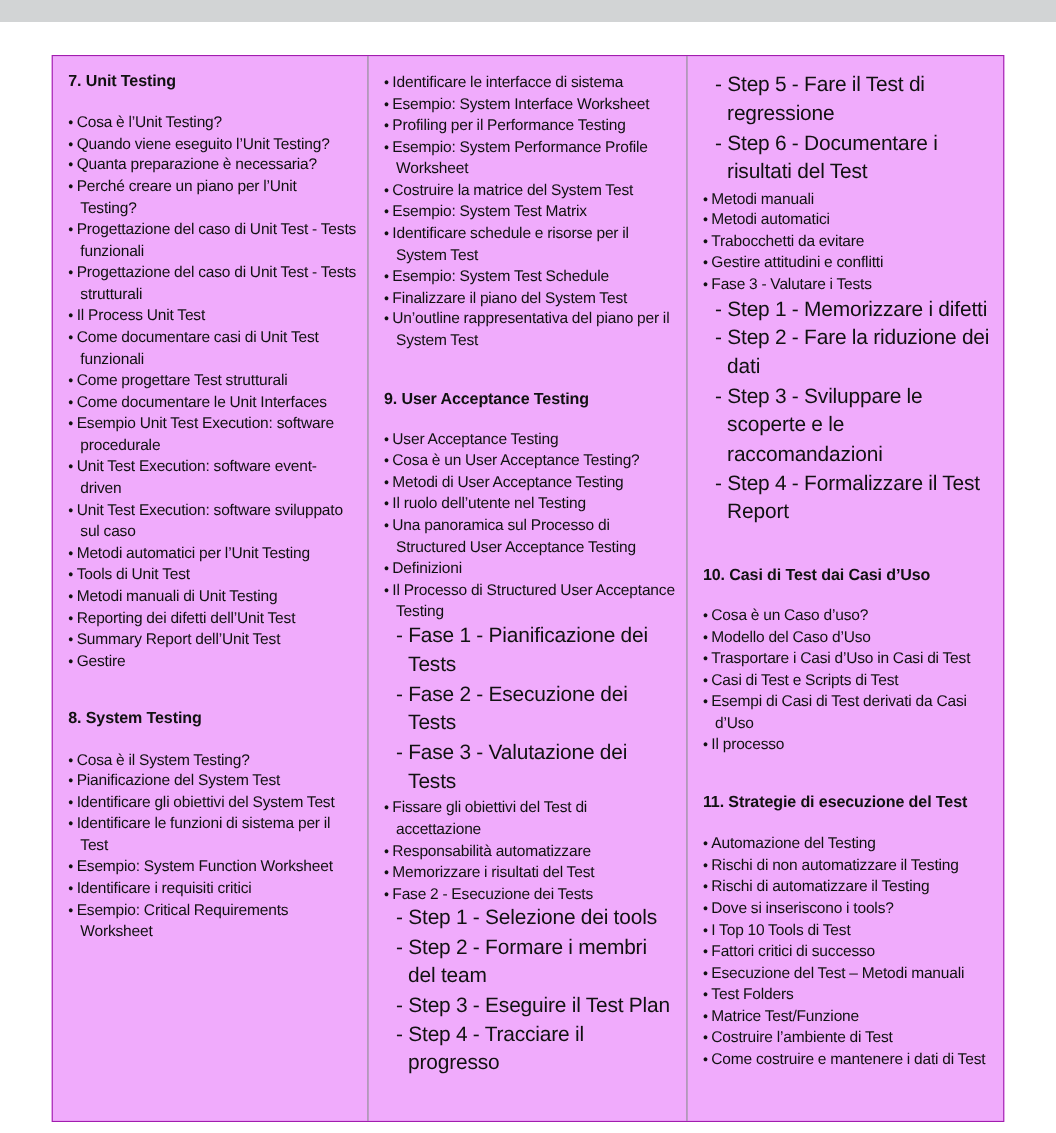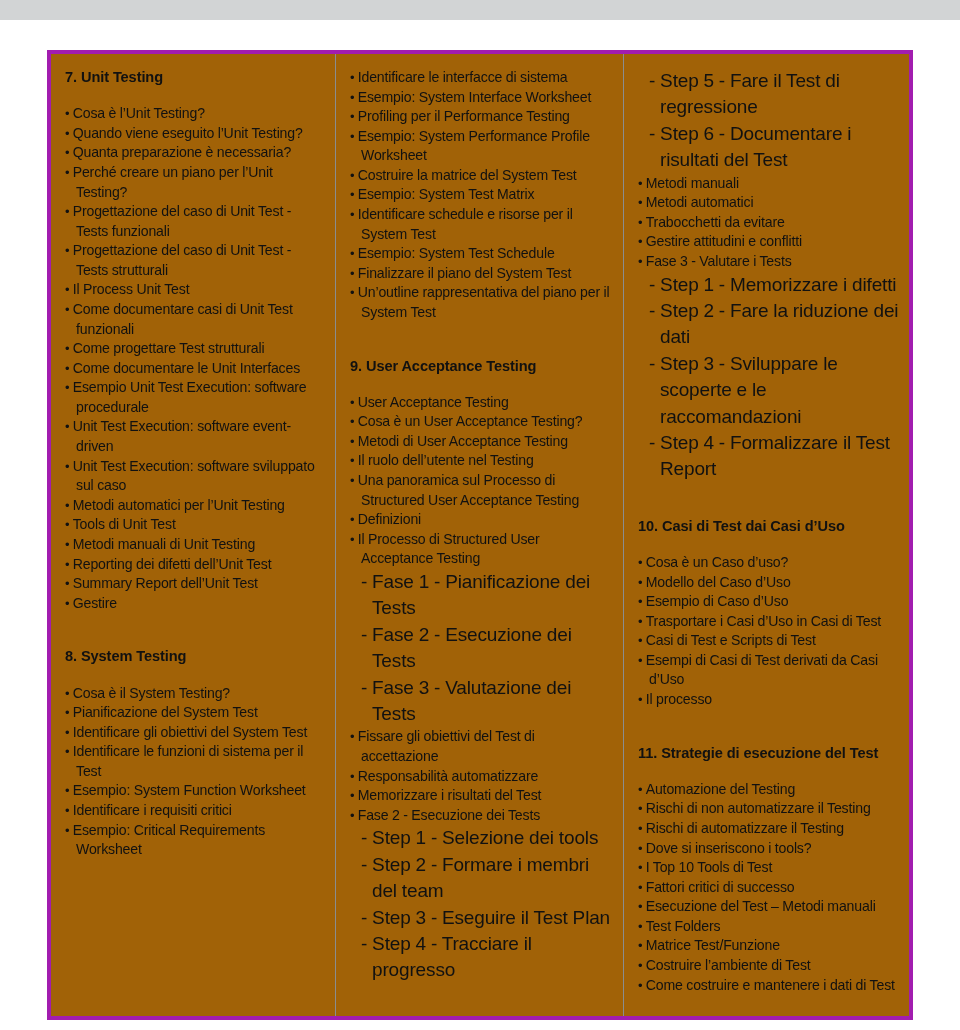--- a/index.html
+++ b/index.html
@@ -23,23 +23,23 @@
     height: 20px;
     background: #d2d4d5;
   }
   .toc-table {
     position: absolute;
     left: 47px;
     top: 50px;
     width: 866px;
     height: 970px;
     box-sizing: border-box;
-    border: 4px solid #a21caf;
+    border: 1px solid #a21caf;
     display: flex;
-    background: #a16207;
+    background: #f0abfc;
   }
   .toc-col {
     box-sizing: border-box;
     padding: 14px 10px 10px 14px;
     overflow: hidden;
   }
   .toc-col.c1 { width: 287px; border-right: 1px solid #8a8d8f; }
   .toc-col.c2 { width: 290px; border-right: 1px solid #8a8d8f; }
   .toc-col.c3 { width: 287px; }
 
@@ -171,21 +171,20 @@
         <li class="bullet">Fase 3 - Valutare i Tests</li>
         <li class="sub">- Step 1 - Memorizzare i difetti</li>
         <li class="sub">- Step 2 - Fare la riduzione dei dati</li>
         <li class="sub">- Step 3 - Sviluppare le scoperte e le raccomandazioni</li>
         <li class="sub">- Step 4 - Formalizzare il Test Report</li>
       </ul>
       <div class="sec-heading spaced-above"><span class="num">10.</span> <span class="title">Casi di Test dai Casi d’Uso</span></div>
       <ul class="toc-list">
         <li class="bullet">Cosa è un Caso d’uso?</li>
         <li class="bullet">Modello del Caso d’Uso</li>
-        <li class="bullet">Esempio di Caso d’Uso</li>
         <li class="bullet">Trasportare i Casi d’Uso in Casi di Test</li>
         <li class="bullet">Casi di Test e Scripts di Test</li>
         <li class="bullet">Esempi di Casi di Test derivati da Casi d’Uso</li>
         <li class="bullet">Il processo</li>
       </ul>
       <div class="sec-heading spaced-above"><span class="num">11.</span> <span class="title">Strategie di esecuzione del Test</span></div>
       <ul class="toc-list">
         <li class="bullet">Automazione del Testing</li>
         <li class="bullet">Rischi di non automatizzare il Testing</li>
         <li class="bullet">Rischi di automatizzare il Testing</li>

